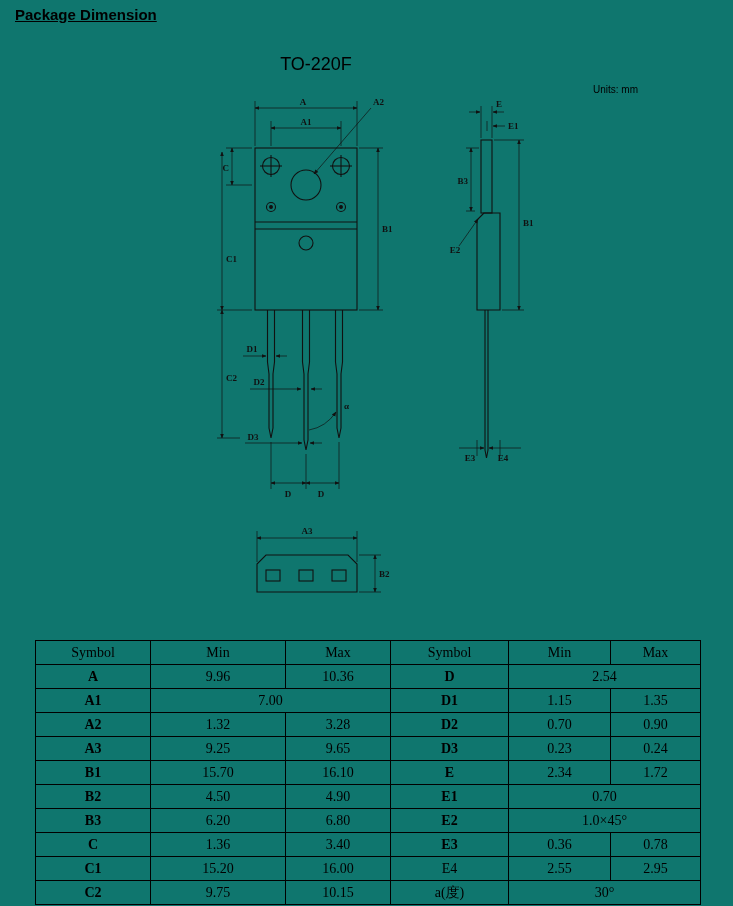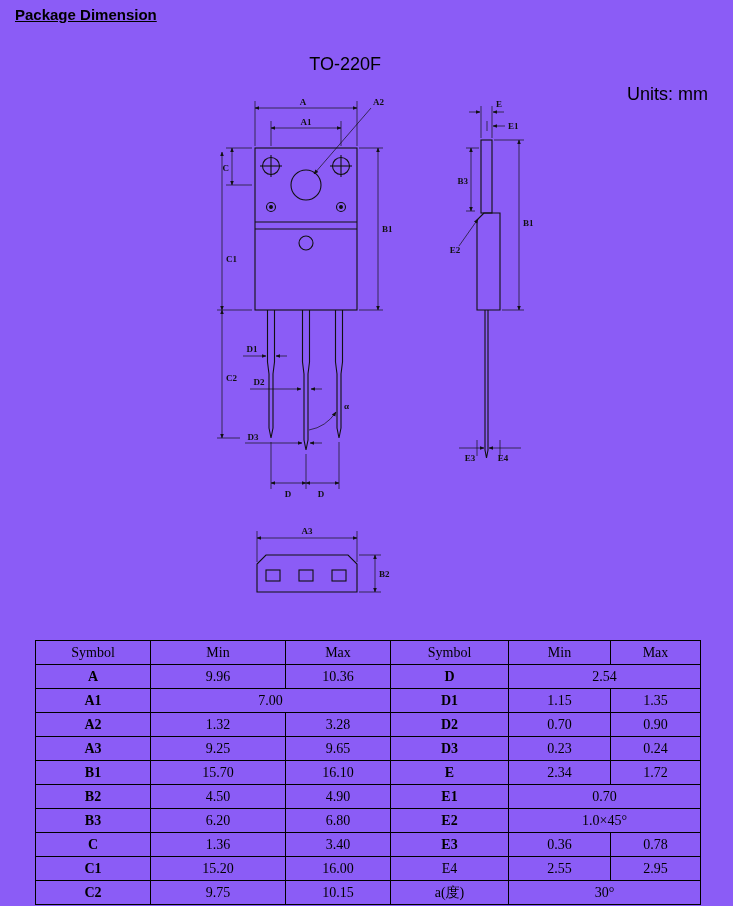--- a/index.html
+++ b/index.html
@@ -1,31 +1,30 @@
 <!DOCTYPE html>
 <html><head>
 <meta charset="utf-8">
 <style>
   html,body{margin:0;padding:0;background:#fff;}
   .page{
-    position:relative;width:733px;height:906px;background:#8b5cf6;
+    position:relative;width:733px;height:906px;background:#0f766e;
     font-family:"Liberation Sans",sans-serif;color:#000;overflow:hidden;
   }
   .heading{
     position:absolute;left:15px;top:6px;font-size:15px;font-weight:bold;
     text-decoration:underline;font-family:"Liberation Sans",sans-serif;
   }
   .pkg-title{
-    position:absolute;left:251px;top:54px;width:130px;text-align:right;
+    position:absolute;left:251px;top:54px;width:130px;text-align:center;
     font-size:18px;font-family:"Liberation Sans",sans-serif;
   }
   .units{
-    position:absolute;left:593px;top:84px;font-size:18px;
+    position:absolute;left:593px;top:84px;font-size:10px;
     font-family:"Liberation Sans",sans-serif;
-    margin-left:34px;
   }
   svg.drawing{position:absolute;left:0;top:95px;}
   svg.drawing text{
     font-family:"Liberation Serif",serif;font-size:9px;font-weight:bold;
     fill:#111;stroke:none;
   }
   .dim-table{
     position:absolute;left:35px;top:640px;width:665px;
     border-collapse:collapse;table-layout:fixed;
     font-family:"Liberation Serif",serif;

